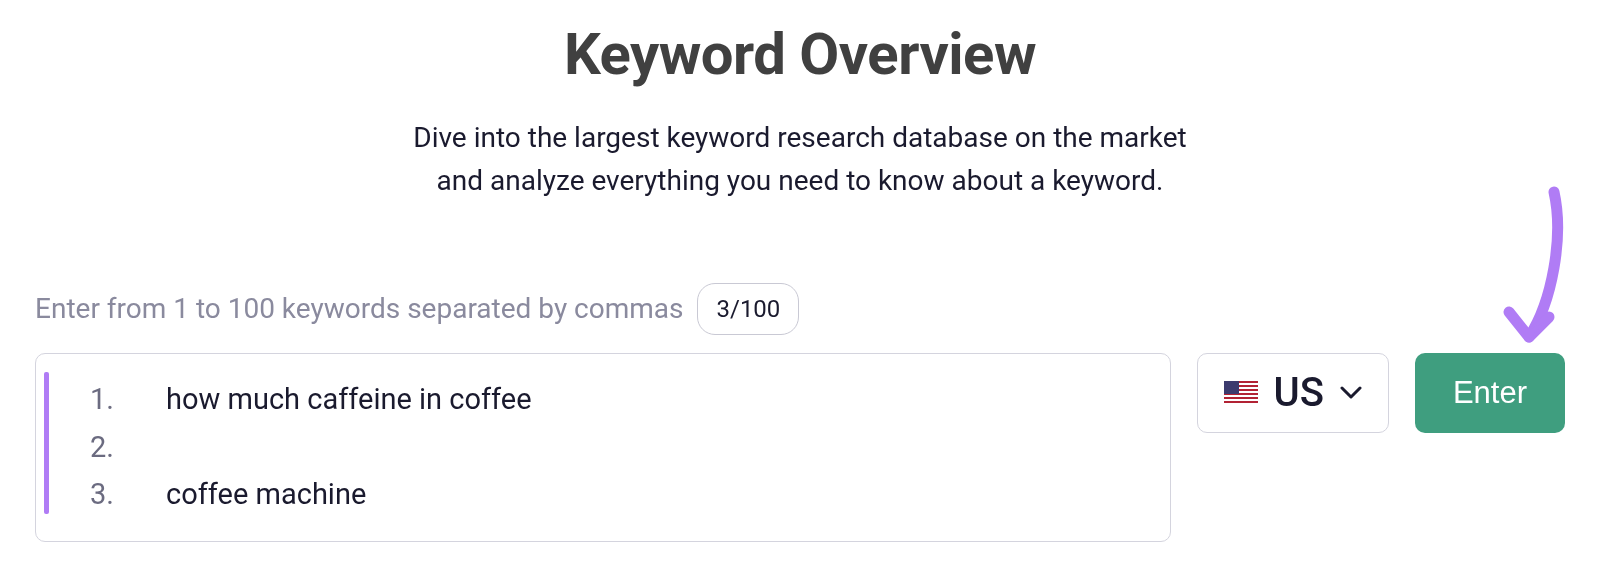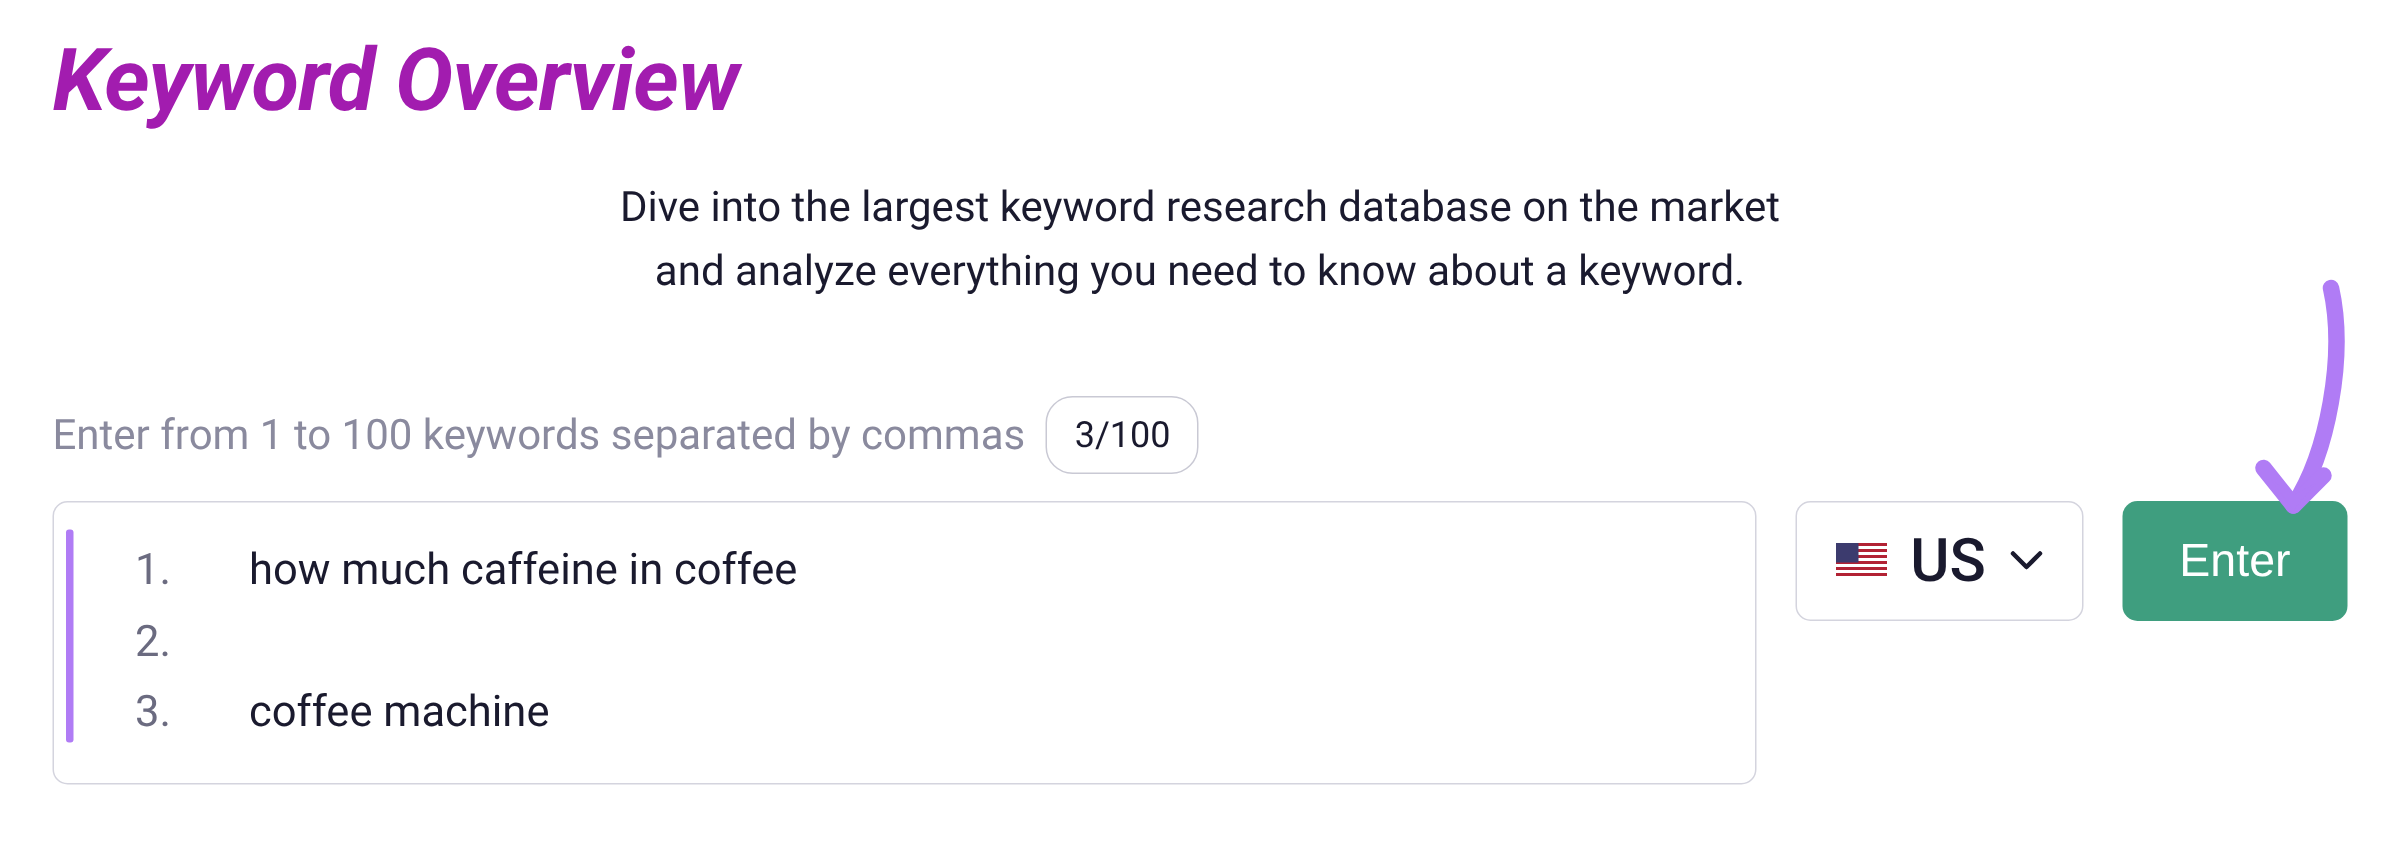--- a/index.html
+++ b/index.html
@@ -14,32 +14,31 @@
       width: 1600px;
       height: 572px;
       position: relative;
     }
     .container {
       padding: 20px 35px 0 35px;
     }
     .page-title {
       font-size: 58px;
       font-weight: 700;
-      text-align: left;
-      color: #a21caf;
+      text-align: center;
+      color: #404040;
       margin-bottom: 28px;
       letter-spacing: -0.5px;
-      font-style: italic;
     }
     .subtitle {
       text-align: center;
       font-size: 28px;
       line-height: 1.55;
       color: #1a1a2e;
-      margin-bottom: 61px;
+      margin-bottom: 80px;
       font-weight: 400;
     }
     .input-label-row {
       display: flex;
       align-items: center;
       gap: 14px;
       margin-bottom: 18px;
     }
     .input-label {
       font-size: 28px;

